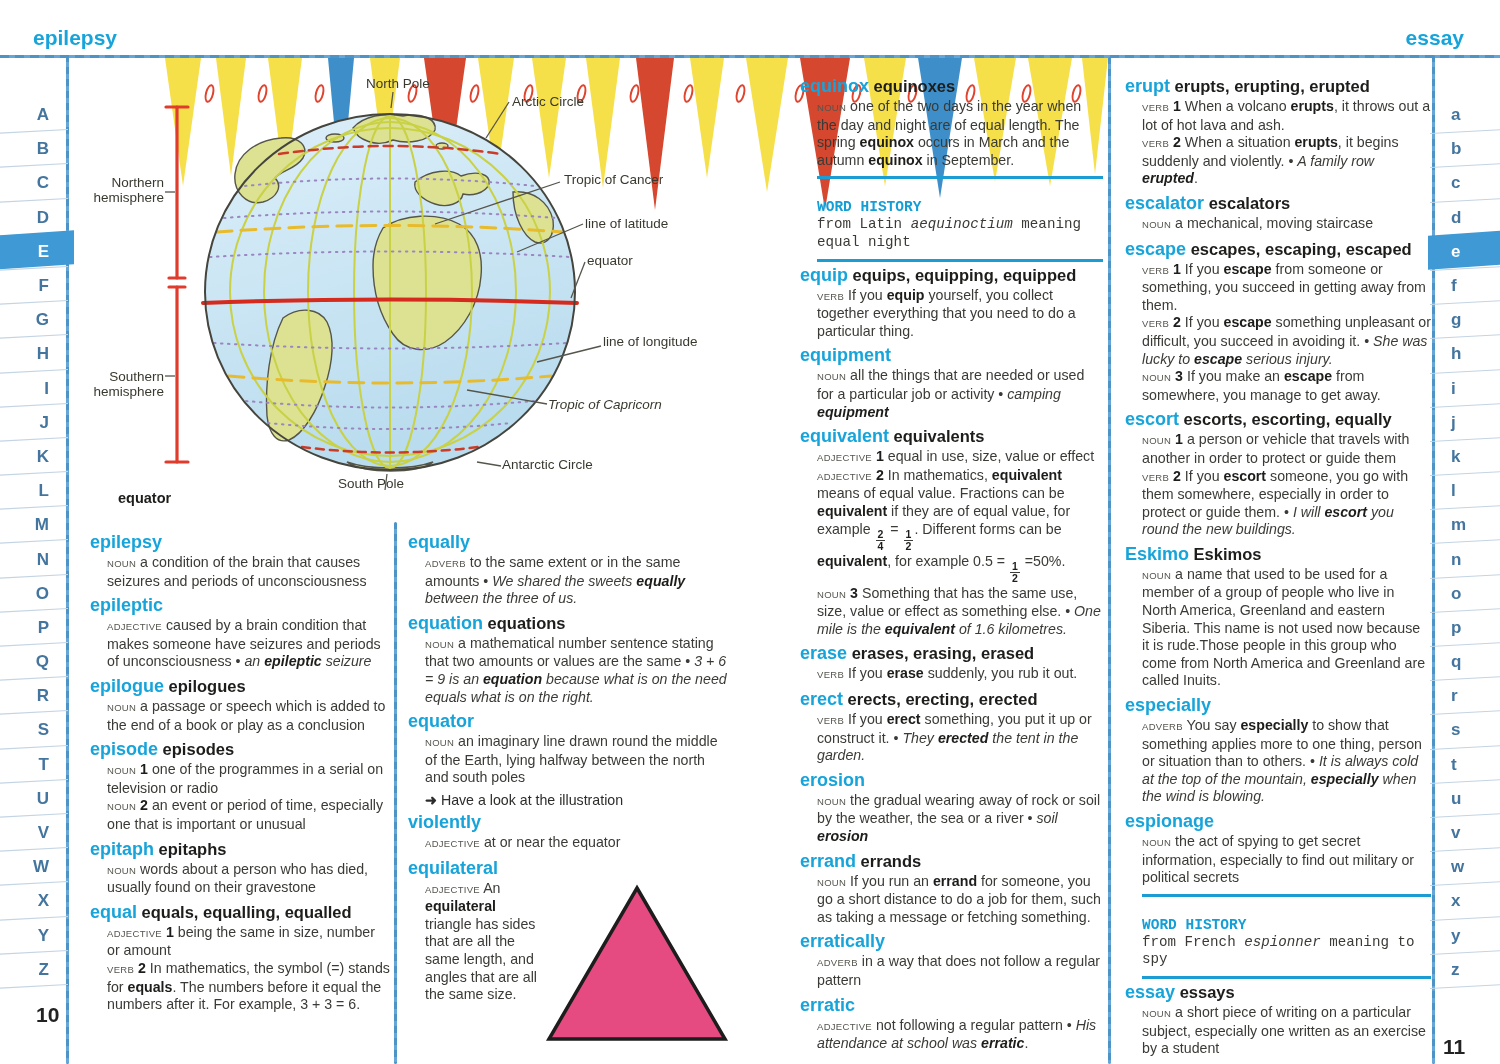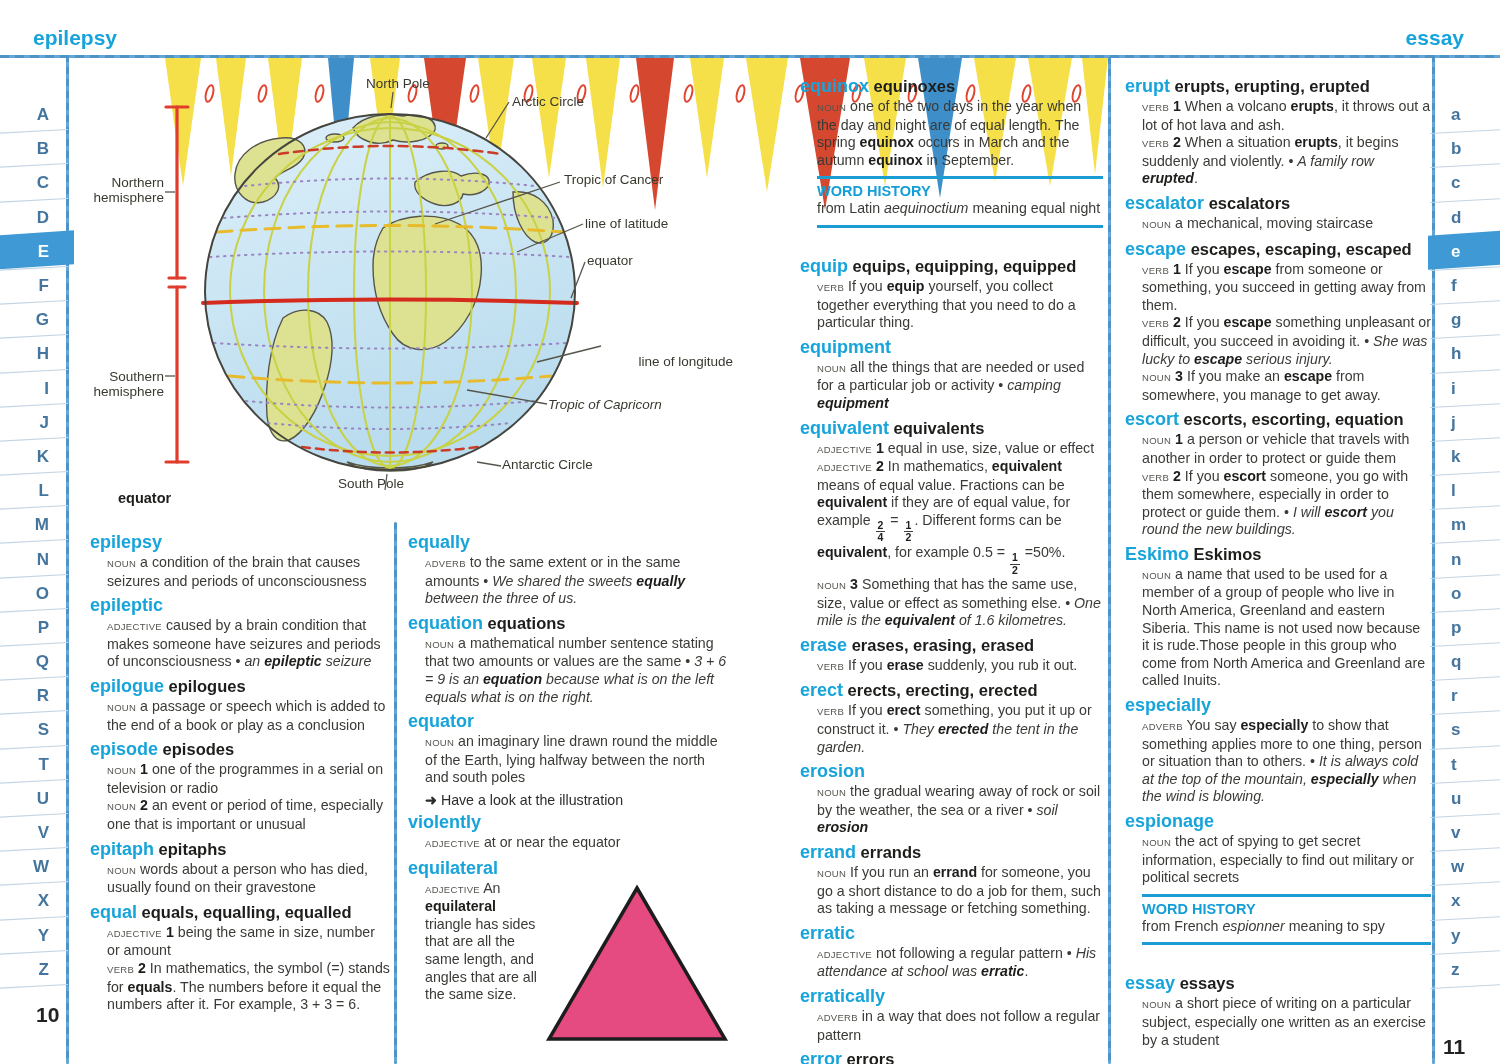--- a/index.html
+++ b/index.html
@@ -52,22 +52,22 @@
   .ebody{margin-left:17px;font-size:14.2px;line-height:17.6px;color:#3a3a36;}
   .sense{display:block;}
   .pos{font-size:9.5px;color:#55544e;letter-spacing:.3px;}
   .b{font-weight:bold;color:#1d1d1b;}
   .i{font-style:italic;}
   .bi{font-weight:bold;font-style:italic;color:#1d1d1b;}
   .num{font-weight:bold;color:#1d1d1b;}
   .frac{display:inline-flex;flex-direction:column;align-items:center;vertical-align:-4px;
         font-size:10.5px;line-height:1.1;margin:0 1px;font-weight:bold;color:#1d1d1b;}
   .frac .fn{border-bottom:1.3px solid #3c3c3a;padding:0 2px;}
-  .wh{margin:7px 0 28px 17px;border-top:3px solid #1b9cd3;border-bottom:3px solid #1b9cd3;
-      padding:4px 0 7px;}
+  .wh{margin:7px 0 3px 17px;border-top:3px solid #1b9cd3;border-bottom:3px solid #1b9cd3;
+      padding:20px 0 7px;font-family:Liberation Mono, monospace;}
   .wht{color:#149ed6;font-weight:bold;font-size:14.5px;margin-bottom:1px;}
   .whb{font-size:14.2px;line-height:17.6px;color:#3a3a36;}
   .note{margin:5px 0 4px 17px;font-size:14.2px;color:#2c2c2a;}
   .arw{font-weight:bold;margin-right:4px;}
   .tri{float:right;margin:2px 0 2px 6px;}
 </style>
 </head>
 <body>
 
 <div id="page">
@@ -348,21 +348,21 @@
       <path d="M80,126 L90,126"></path>
       <path d="M80,310 L90,310"></path>
     </g>
   </svg>
   <div id="globe-labels">
       <div class="g-label" style="left: 352px; top: 76px; width: 92px; text-align: center;">North Pole</div>
       <div class="g-label" style="left: 512px; top: 94px; width: 110px; text-align: left;">Arctic Circle</div>
       <div class="g-label" style="left: 564px; top: 172px; width: 130px; text-align: left;">Tropic of Cancer</div>
       <div class="g-label" style="left: 585px; top: 216px; width: 120px; text-align: left;">line of latitude</div>
       <div class="g-label" style="left: 587px; top: 253px; width: 80px; text-align: left;">equator</div>
-      <div class="g-label" style="left: 603px; top: 334px; width: 130px; text-align: right; margin-top: 20px;">line of longitude</div>
+      <div class="g-label" style="left: 603px; top: 334px; width: 130px; text-align: left;">line of longitude</div>
       <div class="g-label" style="left: 548px; top: 397px; width: 150px; text-align: left; font-style: italic;">Tropic of Capricorn</div>
       <div class="g-label" style="left: 502px; top: 457px; width: 130px; text-align: left;">Antarctic Circle</div>
       <div class="g-label" style="left: 328px; top: 476px; width: 86px; text-align: center;">South Pole</div>
       <div class="g-label" style="left: 78px; top: 175px; width: 86px; text-align: right;">Northern hemisphere</div>
       <div class="g-label" style="left: 78px; top: 357px; width: 86px; text-align: right; margin-top: 12px;">Southern hemisphere</div>
     </div>
   <div id="globe-caption">equator</div>
 
   <div id="col-c1" class="col">
       <div class="entry">
@@ -407,21 +407,21 @@
   <div id="col-c2" class="col">
       <div class="entry">
         <div class="hw"><span class="head">equally</span></div>
         <div class="ebody">
           <div class="sense"><span class="pos">ADVERB</span><span> to the same extent or in the same amounts • </span><span class="i">We shared the sweets </span><span class="bi">equally</span><span class="i"> between the three of us.</span></div>
         </div>
       </div>
       <div class="entry">
         <div class="hw"><span class="head">equation</span><span class="forms"> equations</span></div>
         <div class="ebody">
-          <div class="sense"><span class="pos">NOUN</span><span> a mathematical number sentence stating that two amounts or values are the same • </span><span class="i">3 + 6 = 9 is an </span><span class="bi">equation</span><span class="i"> because what is on the left equals what is on the right.</span></div>
+          <div class="sense"><span class="pos">NOUN</span><span> a mathematical number sentence stating that two amounts or values are the same • </span><span class="i">3 + 6 = 9 is an </span><span class="bi">equation</span><span class="i"> because what is on the need equals what is on the right.</span></div>
         </div>
       </div>
       <div class="entry">
         <div class="hw"><span class="head">equator</span></div>
         <div class="ebody">
           <div class="sense"><span class="pos">NOUN</span><span> an imaginary line drawn round the middle of the Earth, lying halfway between the north and south poles</span></div>
         </div>
       </div>
       <div class="note"><span class="arw">➜</span><span>Have a look at the illustration</span></div>
       <div class="entry">
@@ -498,29 +498,29 @@
           <div class="sense"><span class="pos">NOUN</span><span> the gradual wearing away of rock or soil by the weather, the sea or a river • </span><span class="i">soil </span><span class="bi">erosion</span></div>
         </div>
       </div>
       <div class="entry">
         <div class="hw"><span class="head">errand</span><span class="forms"> errands</span></div>
         <div class="ebody">
           <div class="sense"><span class="pos">NOUN</span><span> If you run an </span><span class="b">errand</span><span> for someone, you go a short distance to do a job for them, such as taking a message or fetching something.</span></div>
         </div>
       </div>
       <div class="entry">
+        <div class="hw"><span class="head">erratically</span></div>
+        <div class="ebody">
+          <div class="sense"><span class="pos">ADVERB</span><span> in a way that does not follow a regular pattern</span></div>
+        </div>
+      </div>
+      <div class="entry">
         <div class="hw"><span class="head">erratic</span></div>
         <div class="ebody">
           <div class="sense"><span class="pos">ADJECTIVE</span><span> not following a regular pattern • </span><span class="i">His attendance at school was </span><span class="bi">erratic</span><span>.</span></div>
-        </div>
-      </div>
-      <div class="entry">
-        <div class="hw"><span class="head">erratically</span></div>
-        <div class="ebody">
-          <div class="sense"><span class="pos">ADVERB</span><span> in a way that does not follow a regular pattern</span></div>
         </div>
       </div>
       <div class="entry">
         <div class="hw"><span class="head">error</span><span class="forms"> errors</span></div>
         <div class="ebody">
           <div class="sense"><span class="pos">NOUN</span><span> a mistake, or something that is wrong</span></div>
         </div>
       </div>
     </div>
   <div id="col-c4" class="col">
@@ -539,21 +539,21 @@
       </div>
       <div class="entry">
         <div class="hw"><span class="head">escape</span><span class="forms"> escapes, escaping, escaped</span></div>
         <div class="ebody">
           <div class="sense"><span class="pos">VERB</span><span class="num"> 1</span><span> If you </span><span class="b">escape</span><span> from someone or something, you succeed in getting away from them.</span></div>
           <div class="sense"><span class="pos">VERB</span><span class="num"> 2</span><span> If you </span><span class="b">escape</span><span> something unpleasant or difficult, you succeed in avoiding it. • </span><span class="i">She was lucky to </span><span class="bi">escape</span><span class="i"> serious injury.</span></div>
           <div class="sense"><span class="pos">NOUN</span><span class="num"> 3</span><span> If you make an </span><span class="b">escape</span><span> from somewhere, you manage to get away.</span></div>
         </div>
       </div>
       <div class="entry">
-        <div class="hw"><span class="head">escort</span><span class="forms"> escorts, escorting, equation</span></div>
+        <div class="hw"><span class="head">escort</span><span class="forms"> escorts, escorting, equally</span></div>
         <div class="ebody">
           <div class="sense"><span class="pos">NOUN</span><span class="num"> 1</span><span> a person or vehicle that travels with another in order to protect or guide them</span></div>
           <div class="sense"><span class="pos">VERB</span><span class="num"> 2</span><span> If you </span><span class="b">escort</span><span> someone, you go with them somewhere, especially in order to protect or guide them. • </span><span class="i">I will </span><span class="bi">escort</span><span class="i"> you round the new buildings.</span></div>
         </div>
       </div>
       <div class="entry">
         <div class="hw"><span class="head">Eskimo</span><span class="forms"> Eskimos</span></div>
         <div class="ebody">
           <div class="sense"><span class="pos">NOUN</span><span> a name that used to be used for a member of a group of people who live in North America, Greenland and eastern Siberia. This name is not used now because it is rude.Those people in this group who come from North America and Greenland are called Inuits.</span></div>
         </div>

